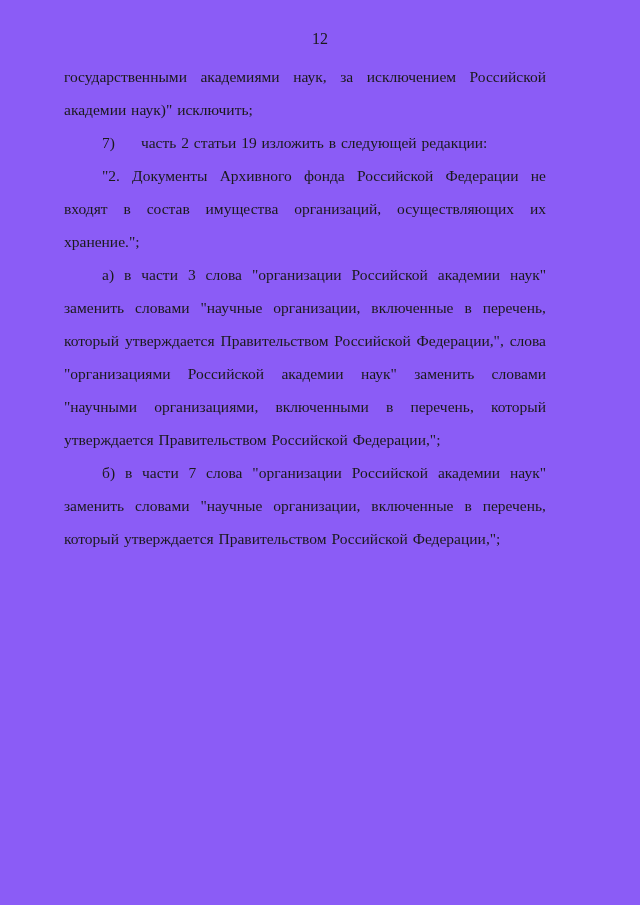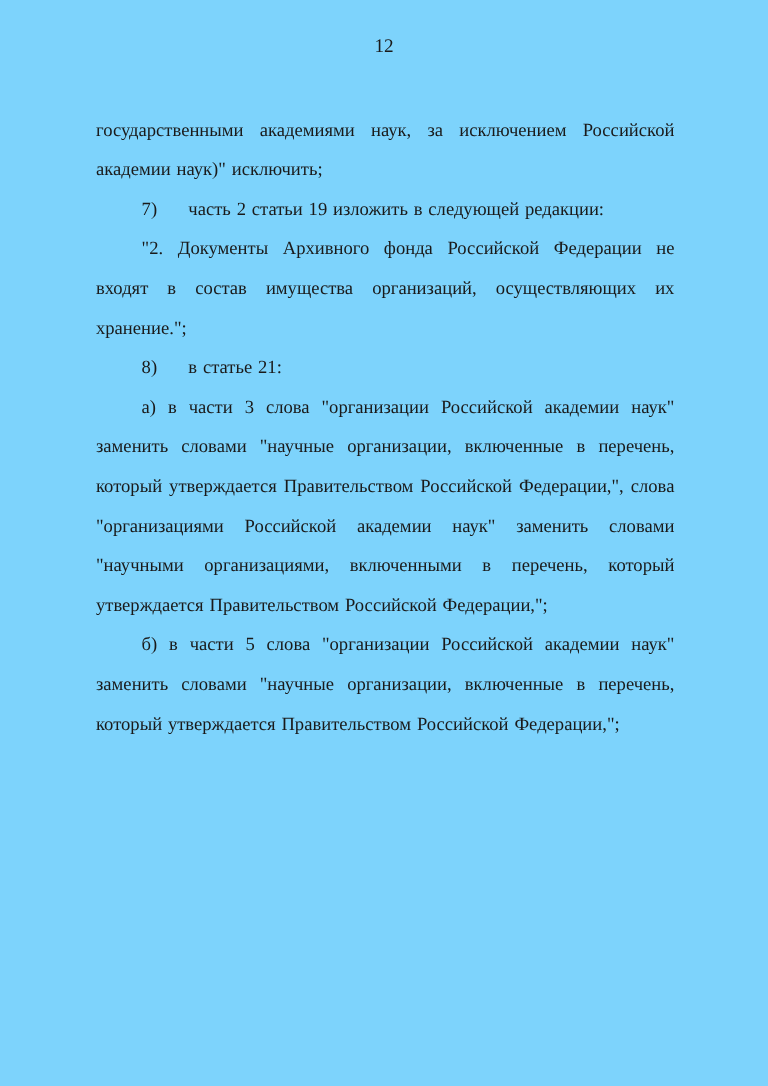--- a/index.html
+++ b/index.html
@@ -4,41 +4,40 @@
 <style>
   html, body {
     margin: 0;
     padding: 0;
     background: #ffffff;
   }
   .page {
     position: relative;
     width: 640px;
     height: 905px;
-    background: #7dd3fc;
+    background: #8b5cf6;
     font-family: "Liberation Serif", "DejaVu Serif", serif;
     color: #1a1a1a;
     overflow: hidden;
     box-sizing: border-box;
   }
   .page-number {
     position: absolute;
     top: 30px;
     left: 0;
     width: 100%;
     text-align: center;
     font-size: 16px;
     color: #1a1a1a;
   }
   .content {
     position: absolute;
     top: 60px;
-    left: 80px;
+    left: 64px;
     width: 482px;
-    margin-top: 32px;
   }
   .content p {
     margin: 0;
     font-size: 15.5px;
     line-height: 33px;
     text-align: justify;
     text-align-last: left;
     word-spacing: 1px;
   }
   .content p.indented {
@@ -50,17 +49,16 @@
 </style>
 </head>
 <body>
 
 <div class="page">
   <div class="page-number">12</div>
   <div class="content">
       <p>государственными академиями наук, за исключением Российской академии наук)" исключить;</p>
       <p class="indented"><span class="marker">7)</span>часть 2 статьи 19 изложить в следующей редакции:</p>
       <p class="indented">"2. Документы Архивного фонда Российской Федерации не входят в состав имущества организаций, осуществляющих их хранение.";</p>
-      <p class="indented"><span class="marker">8)</span>в статье 21:</p>
       <p class="indented">а) в части 3 слова "организации Российской академии наук" заменить словами "научные организации, включенные в перечень, который утверждается Правительством Российской Федерации,", слова "организациями Российской академии наук" заменить словами "научными организациями, включенными в перечень, который утверждается Правительством Российской Федерации,";</p>
-      <p class="indented">б) в части 5 слова "организации Российской академии наук" заменить словами "научные организации, включенные в перечень, который утверждается Правительством Российской Федерации,";</p>
+      <p class="indented">б) в части 7 слова "организации Российской академии наук" заменить словами "научные организации, включенные в перечень, который утверждается Правительством Российской Федерации,";</p>
     </div>
 </div>
 
 </body></html>

